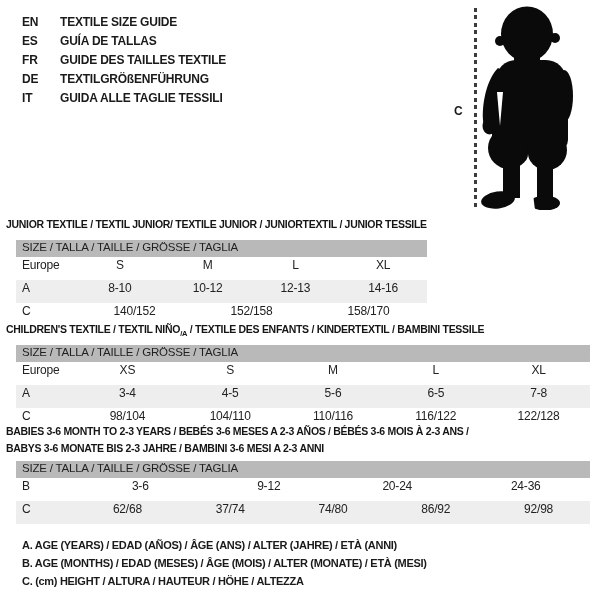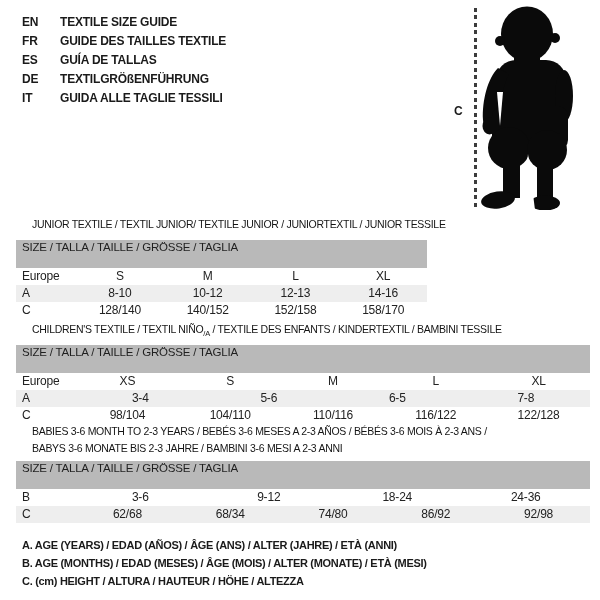--- a/index.html
+++ b/index.html
@@ -16,52 +16,52 @@
   .lang-code { width:38px; flex:0 0 38px; }
 
   
   .figure { position:absolute; left:452px; top:4px; width:148px; height:212px; }
   .figure-label { position:absolute; left:2px; top:100px; font-weight:bold; font-size:12px; }
   .dash-line { position:absolute; left:22px; top:4px; width:3px; height:199px;
     background:repeating-linear-gradient(180deg, #3c3c3c 0 4px, transparent 4px 7.5px); }
   .figure svg { position:absolute; left:26px; top:0; }
 
   
-  .sec-title { position:absolute; left:32px; font-weight:normal; font-size:10.5px; letter-spacing:-0.3px; line-height:17px; color:#151515; }
+  .sec-title { position:absolute; left:6px; font-weight:bold; font-size:10.5px; letter-spacing:-0.3px; line-height:17px; color:#151515; }
   .sub { font-size:7.5px; vertical-align:sub; }
 
   
   .size-table { position:absolute; left:16px; font-size:12px; letter-spacing:-0.2px; color:#222; }
-  .thead { background:#b9b9b9; height:28px; line-height:15px; padding-left:6px; font-size:11.5px; color:#1f1f1f; }
-  .trow { display:flex; height:17px; line-height:17px; }
+  .thead { background:#b9b9b9; height:17px; line-height:15px; padding-left:6px; font-size:11.5px; color:#1f1f1f; }
+  .trow { display:flex; height:23px; line-height:17px; }
   .tbody .trow:nth-child(even) { background:#eeeeee; }
   .rlabel { flex:0 0 60px; width:60px; padding-left:6px; }
   .cell { flex:1; text-align:center; }
 
   
   .legend { position:absolute; left:22px; top:536px; font-weight:bold; font-size:11px; letter-spacing:-0.3px; }
   .legend-row { line-height:18px; }
 </style>
 </head>
 <body>
 
 <div class="page">
 
   <div class="lang-header">
     <div class="lang-row">
       <span class="lang-code">EN</span>
       <span class="lang-text">TEXTILE SIZE GUIDE</span>
     </div>
     <div class="lang-row">
+      <span class="lang-code">ES</span>
+      <span class="lang-text">GUÍA DE TALLAS</span>
+    </div>
+    <div class="lang-row">
       <span class="lang-code">FR</span>
       <span class="lang-text">GUIDE DES TAILLES TEXTILE</span>
-    </div>
-    <div class="lang-row">
-      <span class="lang-code">ES</span>
-      <span class="lang-text">GUÍA DE TALLAS</span>
     </div>
     <div class="lang-row">
       <span class="lang-code">DE</span>
       <span class="lang-text">TEXTILGRÖßENFÜHRUNG</span>
     </div>
     <div class="lang-row">
       <span class="lang-code">IT</span>
       <span class="lang-text">GUIDA ALLE TAGLIE TESSILI</span>
     </div>
   </div>
@@ -108,21 +108,20 @@
         </div>
         <div class="trow">
           <span class="rlabel">A</span>
           <span class="cell">8-10</span>
           <span class="cell">10-12</span>
           <span class="cell">12-13</span>
           <span class="cell">14-16</span>
         </div>
         <div class="trow">
           <span class="rlabel">C</span>
-          <span class="cell">128/140</span>
           <span class="cell">140/152</span>
           <span class="cell">152/158</span>
           <span class="cell">158/170</span>
         </div>
       </div>
     </div>
 
   <div class="sec-title" style="top:321px"><span>CHILDREN'S TEXTILE / TEXTIL NIÑO</span><span class="sub">/A</span><span> / TEXTILE DES ENFANTS / KINDERTEXTIL / BAMBINI TESSILE</span></div>
   <div class="size-table" style="top:345px;width:574px">
       <div class="thead">SIZE / TALLA / TAILLE / GRÖSSE / TAGLIA</div>
@@ -131,20 +130,21 @@
           <span class="rlabel">Europe</span>
           <span class="cell">XS</span>
           <span class="cell">S</span>
           <span class="cell">M</span>
           <span class="cell">L</span>
           <span class="cell">XL</span>
         </div>
         <div class="trow">
           <span class="rlabel">A</span>
           <span class="cell">3-4</span>
+          <span class="cell">4-5</span>
           <span class="cell">5-6</span>
           <span class="cell">6-5</span>
           <span class="cell">7-8</span>
         </div>
         <div class="trow">
           <span class="rlabel">C</span>
           <span class="cell">98/104</span>
           <span class="cell">104/110</span>
           <span class="cell">110/116</span>
           <span class="cell">116/122</span>
@@ -157,27 +157,27 @@
     <div>BABIES 3-6 MONTH TO 2-3 YEARS / BEBÉS 3-6 MESES A 2-3 AÑOS / BÉBÉS 3-6 MOIS À 2-3 ANS /</div>
     <div>BABYS 3-6 MONATE BIS 2-3 JAHRE / BAMBINI 3-6 MESI A 2-3 ANNI</div>
   </div>
   <div class="size-table" style="top:461px;width:574px">
       <div class="thead">SIZE / TALLA / TAILLE / GRÖSSE / TAGLIA</div>
       <div class="tbody">
         <div class="trow">
           <span class="rlabel">B</span>
           <span class="cell">3-6</span>
           <span class="cell">9-12</span>
-          <span class="cell">18-24</span>
+          <span class="cell">20-24</span>
           <span class="cell">24-36</span>
         </div>
         <div class="trow">
           <span class="rlabel">C</span>
           <span class="cell">62/68</span>
-          <span class="cell">68/34</span>
+          <span class="cell">37/74</span>
           <span class="cell">74/80</span>
           <span class="cell">86/92</span>
           <span class="cell">92/98</span>
         </div>
       </div>
     </div>
 
   <div class="legend">
     <div class="legend-row">A. AGE (YEARS) / EDAD (AÑOS) / ÂGE (ANS) / ALTER (JAHRE) / ETÀ (ANNI)</div>
     <div class="legend-row">B. AGE (MONTHS) / EDAD (MESES) / ÂGE (MOIS) / ALTER (MONATE) / ETÀ (MESI)</div>

